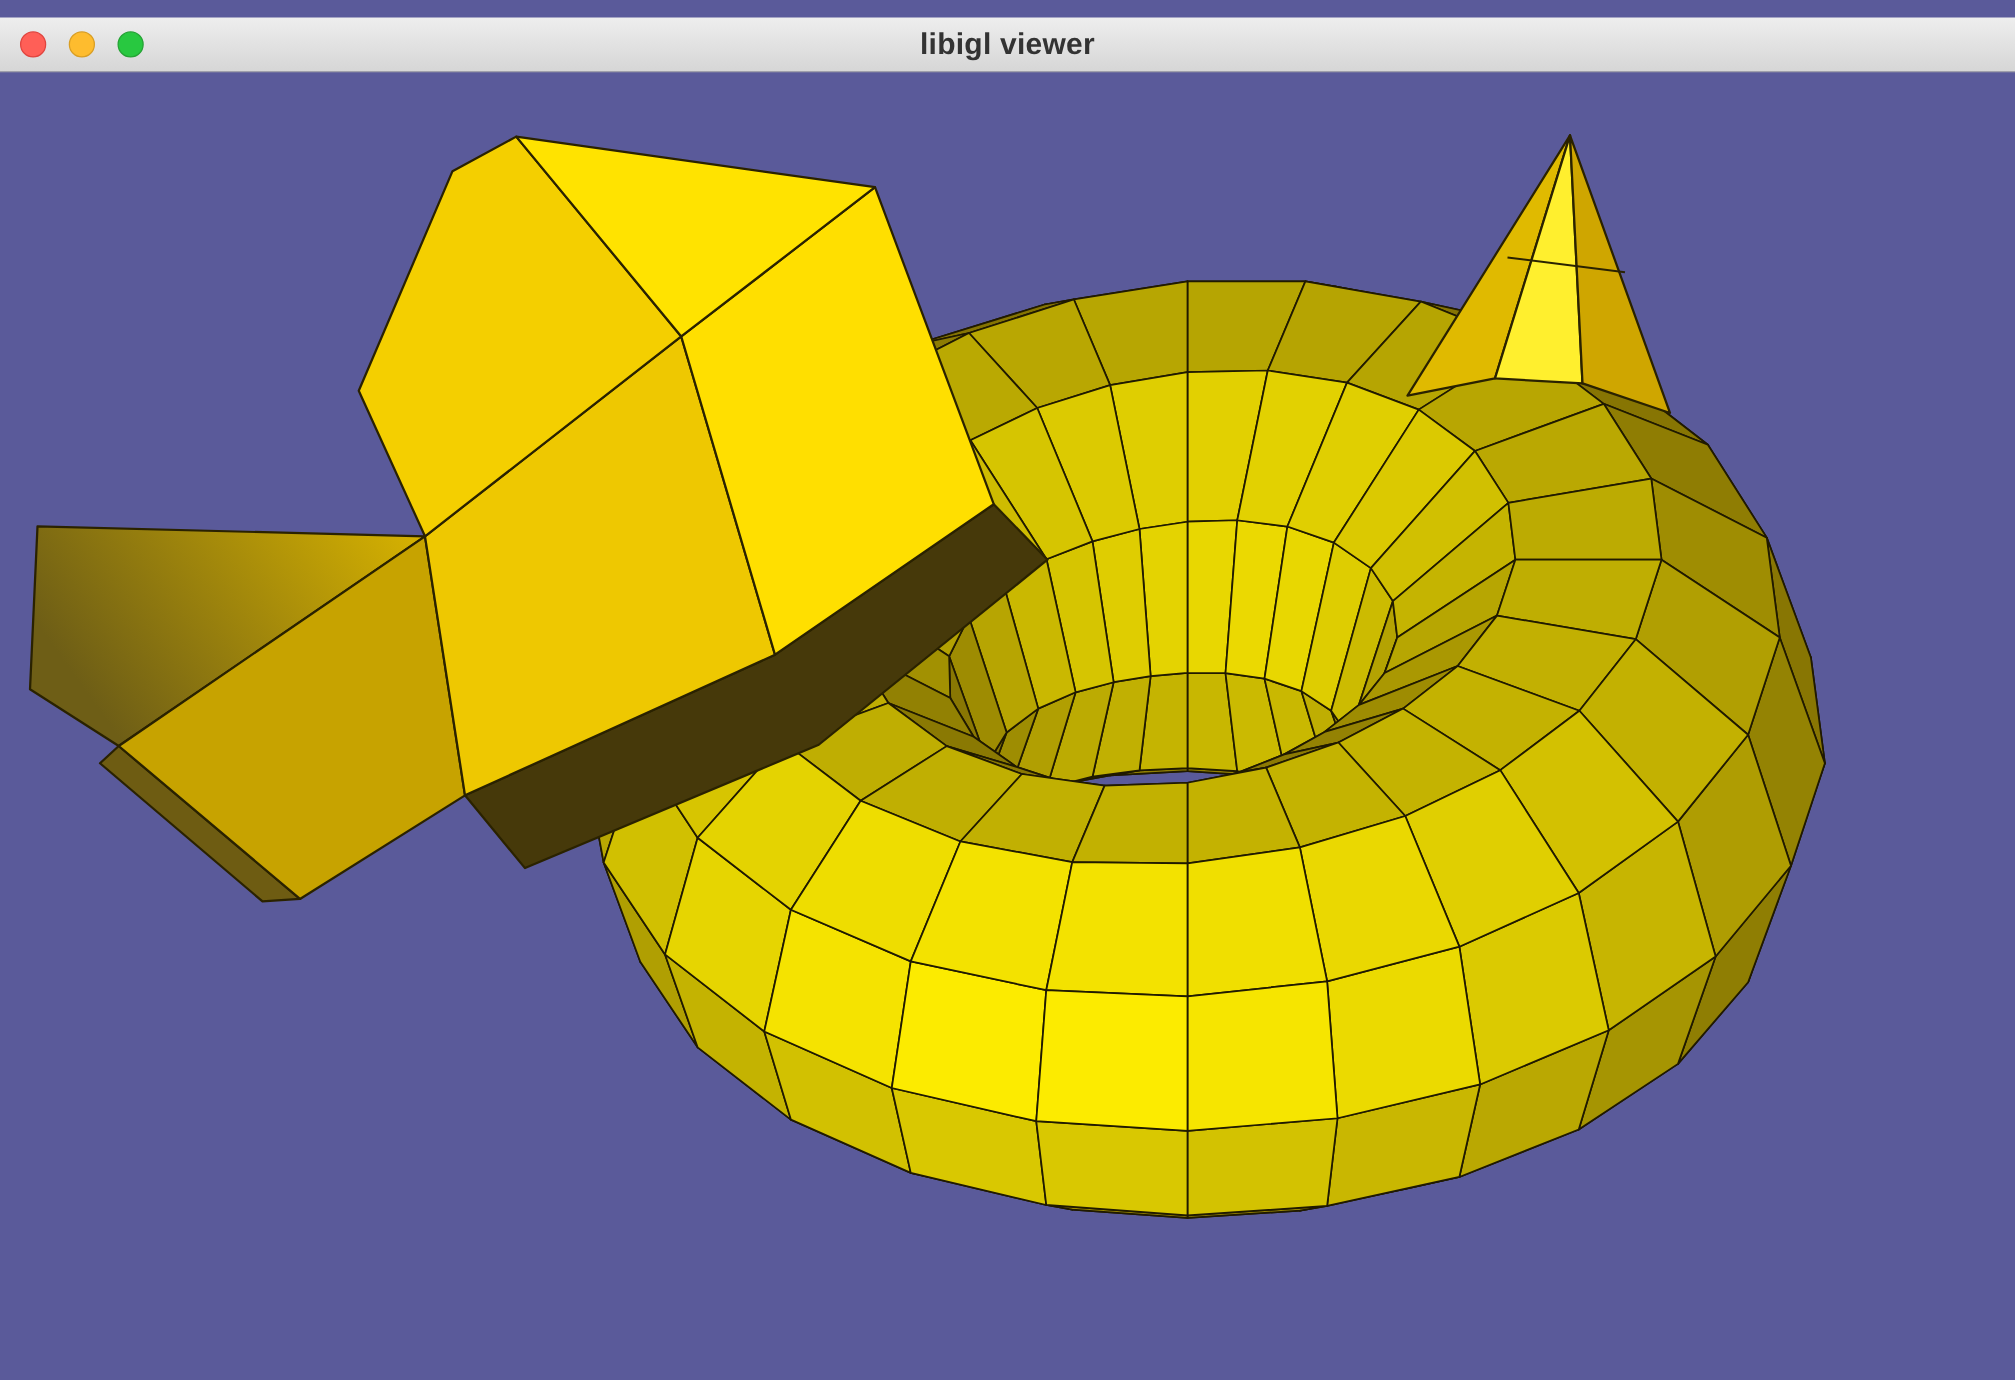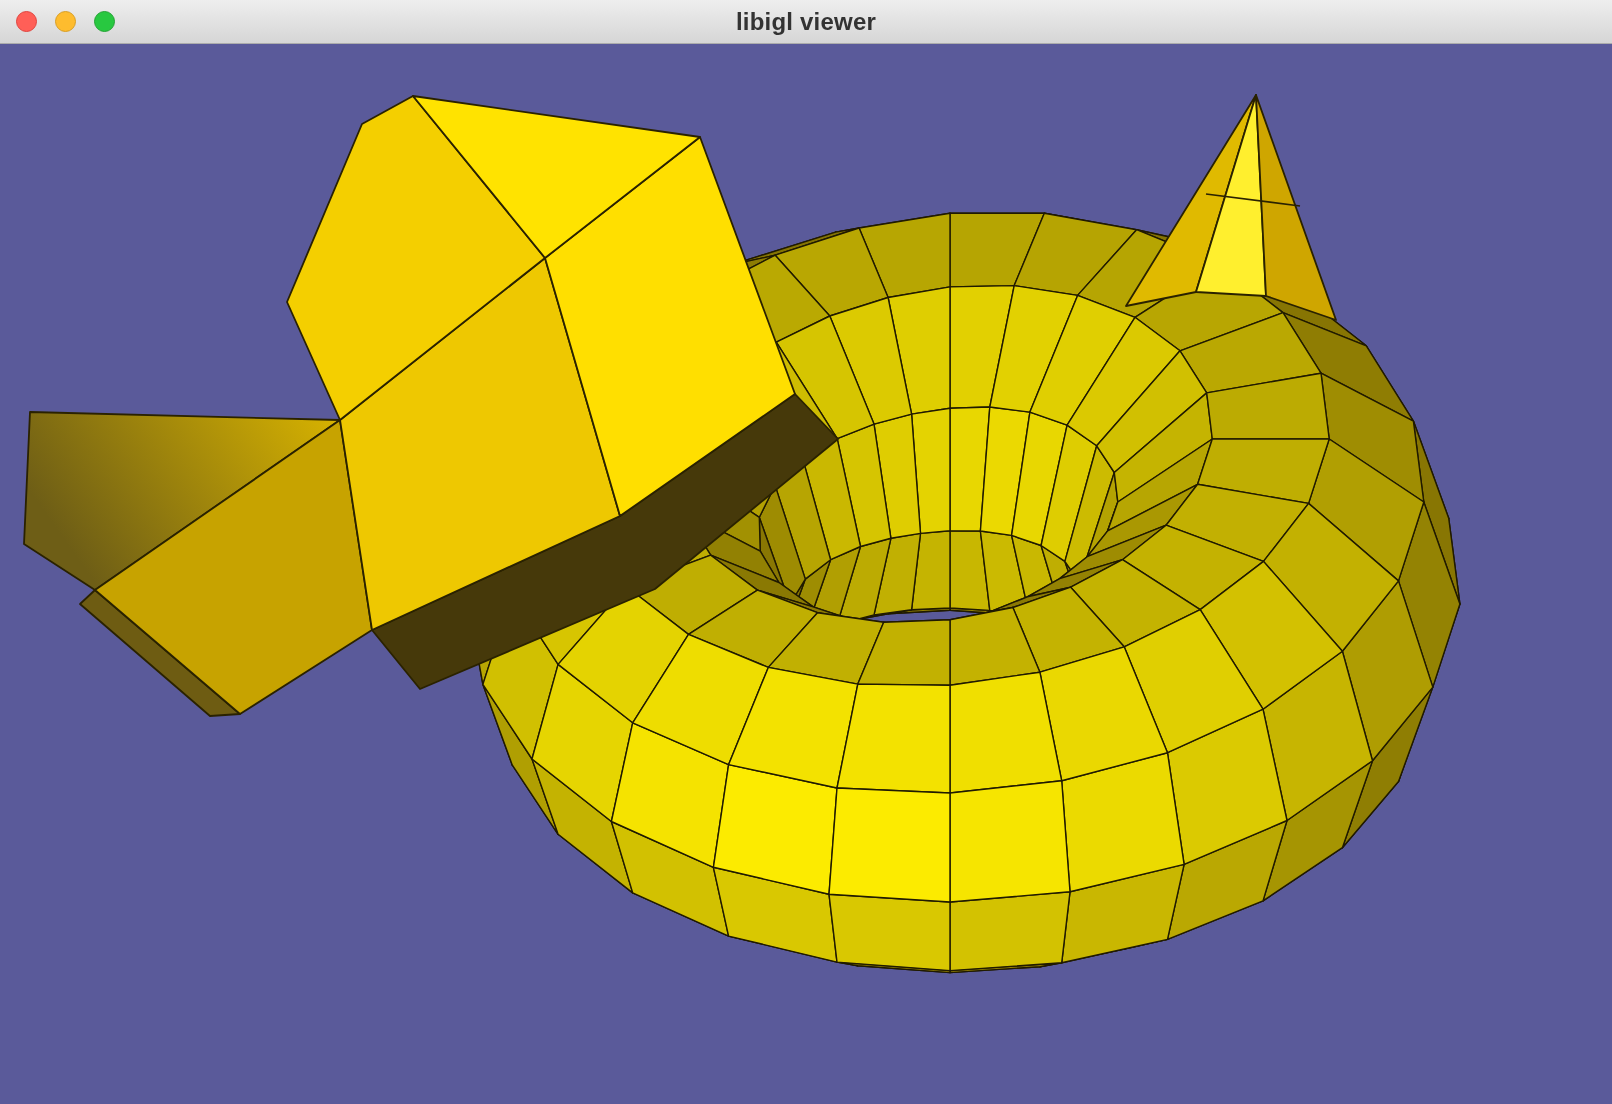--- a/index.html
+++ b/index.html
@@ -18,20 +18,21 @@
     background: #5a5a9a;
   }
   .titlebar {
     flex: 0 0 43px;
     height: 43px;
     background: linear-gradient(#eeeeee, #d6d6d6);
     border-bottom: 1px solid #acacac;
     position: relative;
     display: flex;
     align-items: center;
+    margin-top: 14px;
   }
   .traffic {
     display: flex;
     gap: 18px;
     padding-left: 16px;
     z-index: 2;
   }
   .tl {
     width: 21px;
     height: 21px;

